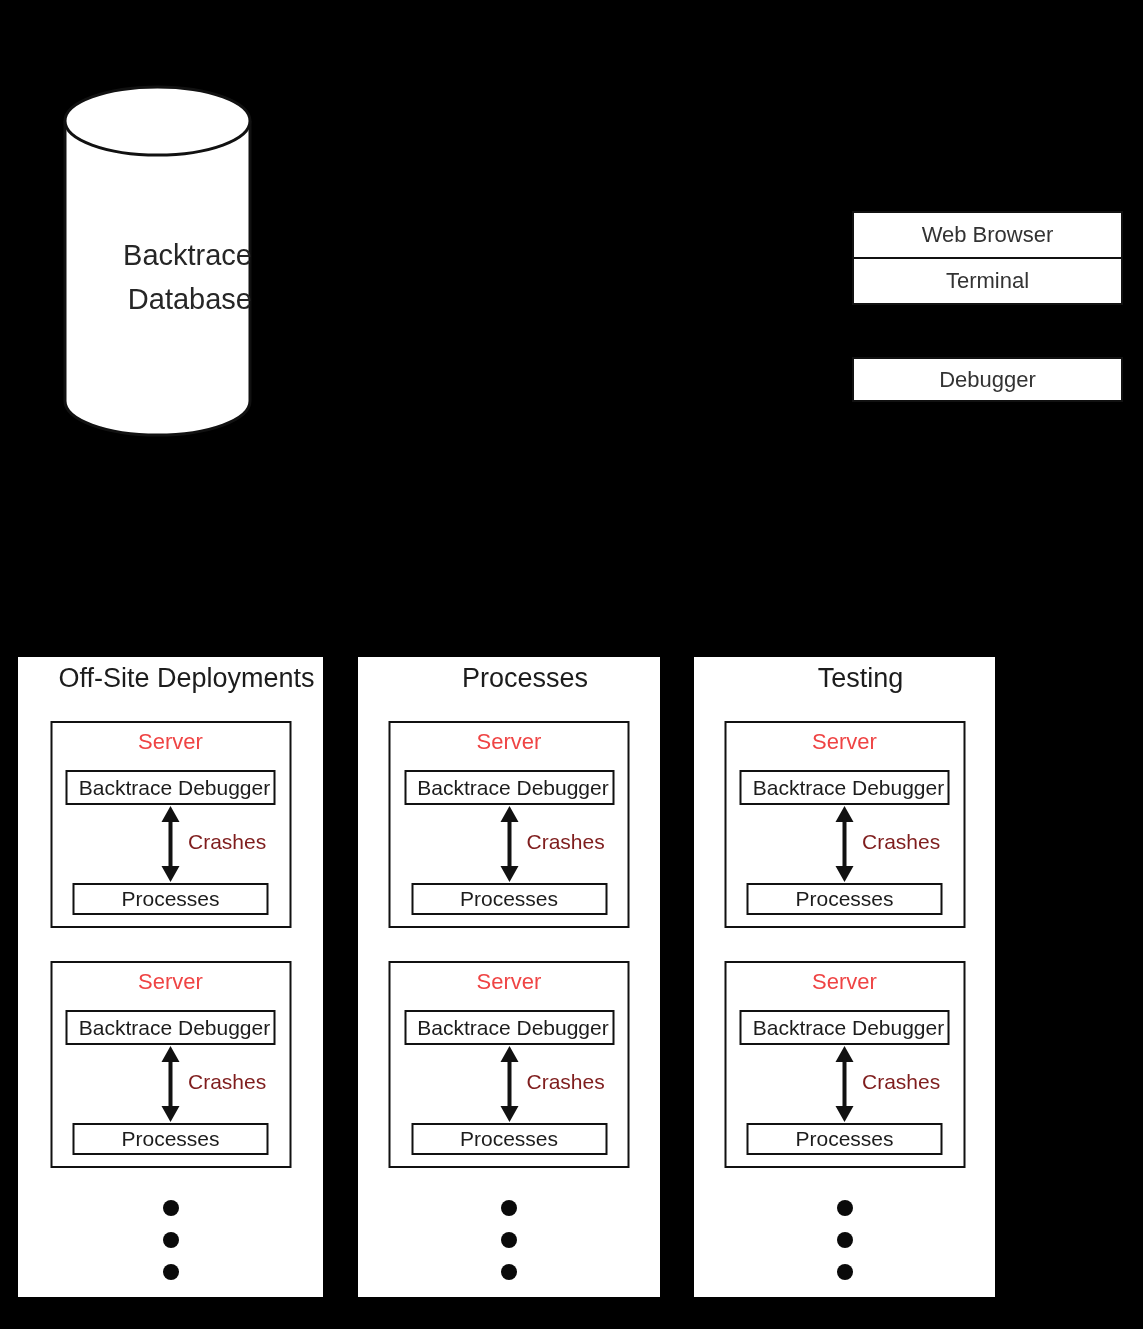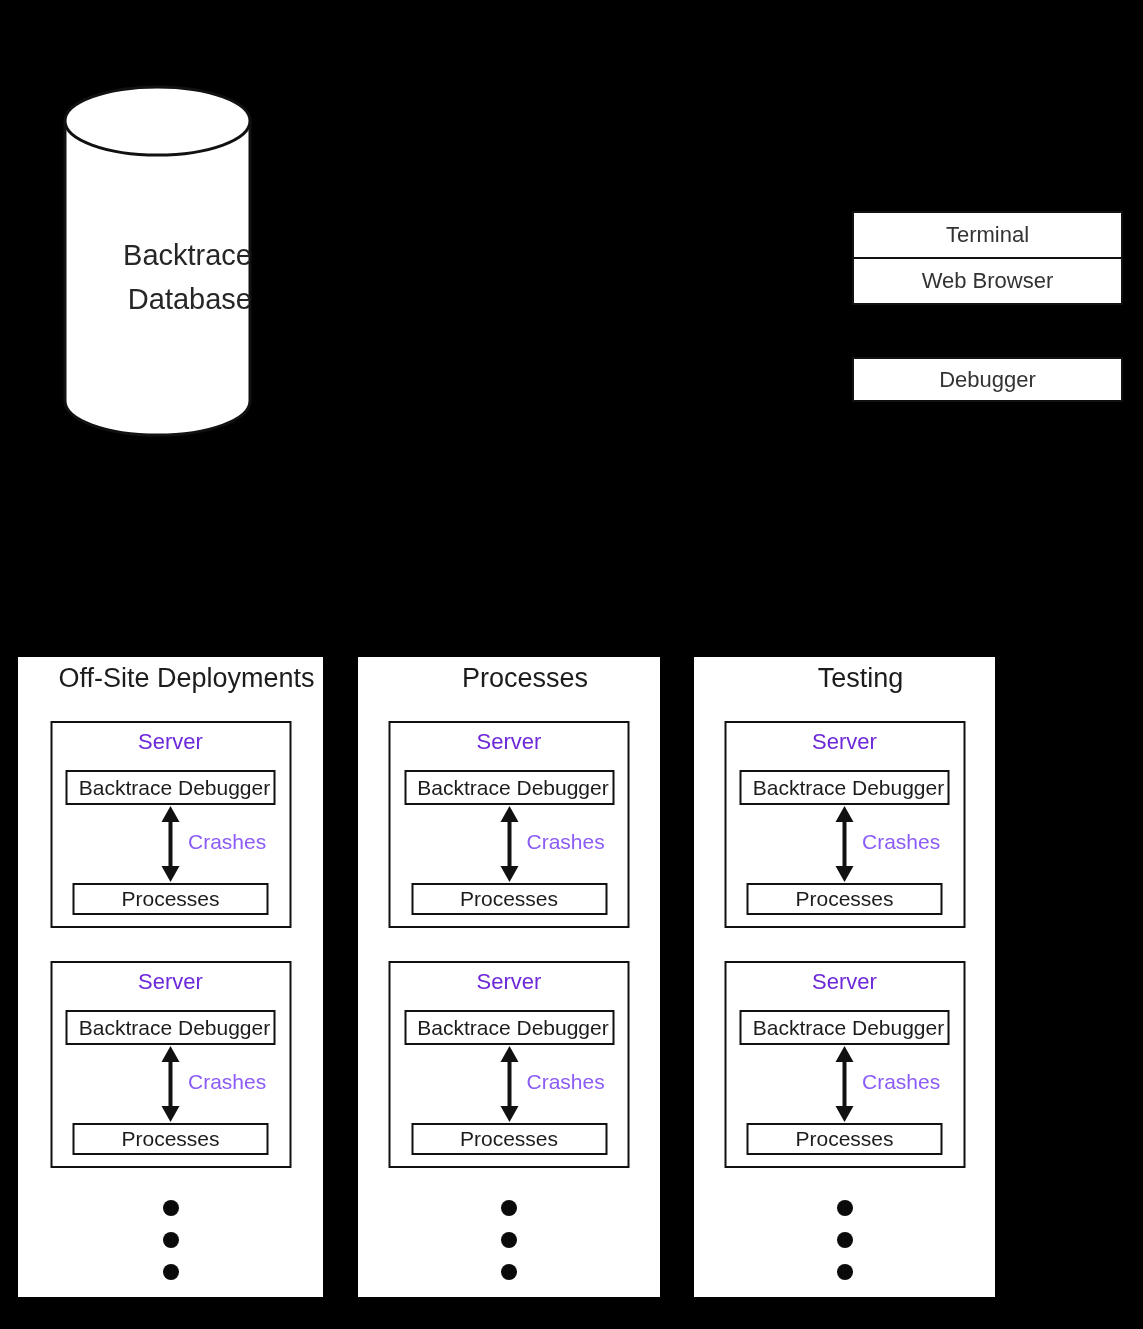--- a/index.html
+++ b/index.html
@@ -55,35 +55,35 @@
 
   .server-card{
     position:absolute;left:50%;transform:translateX(-50%);
     width:241px;height:207px;box-sizing:border-box;
     border:2px solid var(--line);background:var(--surface);
   }
   .server-card.first{top:64px;}
   .server-card.second{top:304px;}
   .server-title{
     position:absolute;top:6px;left:0;width:100%;
-    text-align:center;font-size:22px;color:#6d28d9;
+    text-align:center;font-size:22px;color:#ef4444;
   }
   .bd-box,.proc-box{
     position:absolute;left:50%;transform:translateX(-50%);
     box-sizing:border-box;border:2px solid var(--line);background:var(--surface);
     text-align:center;font-size:21px;color:#1c1c1c;
   }
   .bd-box{top:47px;width:210px;height:35px;line-height:31px;padding-left:8px;}
   .proc-box{top:160px;width:196px;height:32px;line-height:28px;}
   .arrow{position:absolute;top:82px;left:50%;transform:translateX(-50%);}
   .arrow polygon{fill:var(--line);}
   .arrow line{stroke:var(--line);stroke-width:4;}
   .crashes-label{
     position:absolute;top:107px;left:136px;
-    font-size:21px;color:#8b5cf6;white-space:nowrap;
+    font-size:21px;color:#7f1d1d;white-space:nowrap;
   }
 
   .dots{
     position:absolute;top:543px;left:50%;transform:translateX(-50%);
     display:flex;flex-direction:column;align-items:center;gap:16px;
   }
   .dots i{display:block;width:16px;height:16px;border-radius:50%;background:#0a0a0a;}
 </style>
 </head>
 <body>
@@ -96,22 +96,22 @@
       <ellipse cx="94.5" cy="36" rx="92.5" ry="34" fill="#ffffff" stroke="#111111" stroke-width="3"></ellipse>
     </svg>
     <div class="cyl-label">
       <div>Backtrace</div>
       <div>Database</div>
     </div>
   </figure>
 
 
   <div class="stack stack-clients">
+    <div class="stack-item">Web Browser</div>
     <div class="stack-item">Terminal</div>
-    <div class="stack-item">Web Browser</div>
   </div>
 
   <div class="stack stack-tools">
     <div class="stack-item">Debugger</div>
   </div>
 
   <section class="panel panel-offsite">
     <h2 class="panel-title">Off-Site Deployments</h2>
 
     <div class="server-card first">

